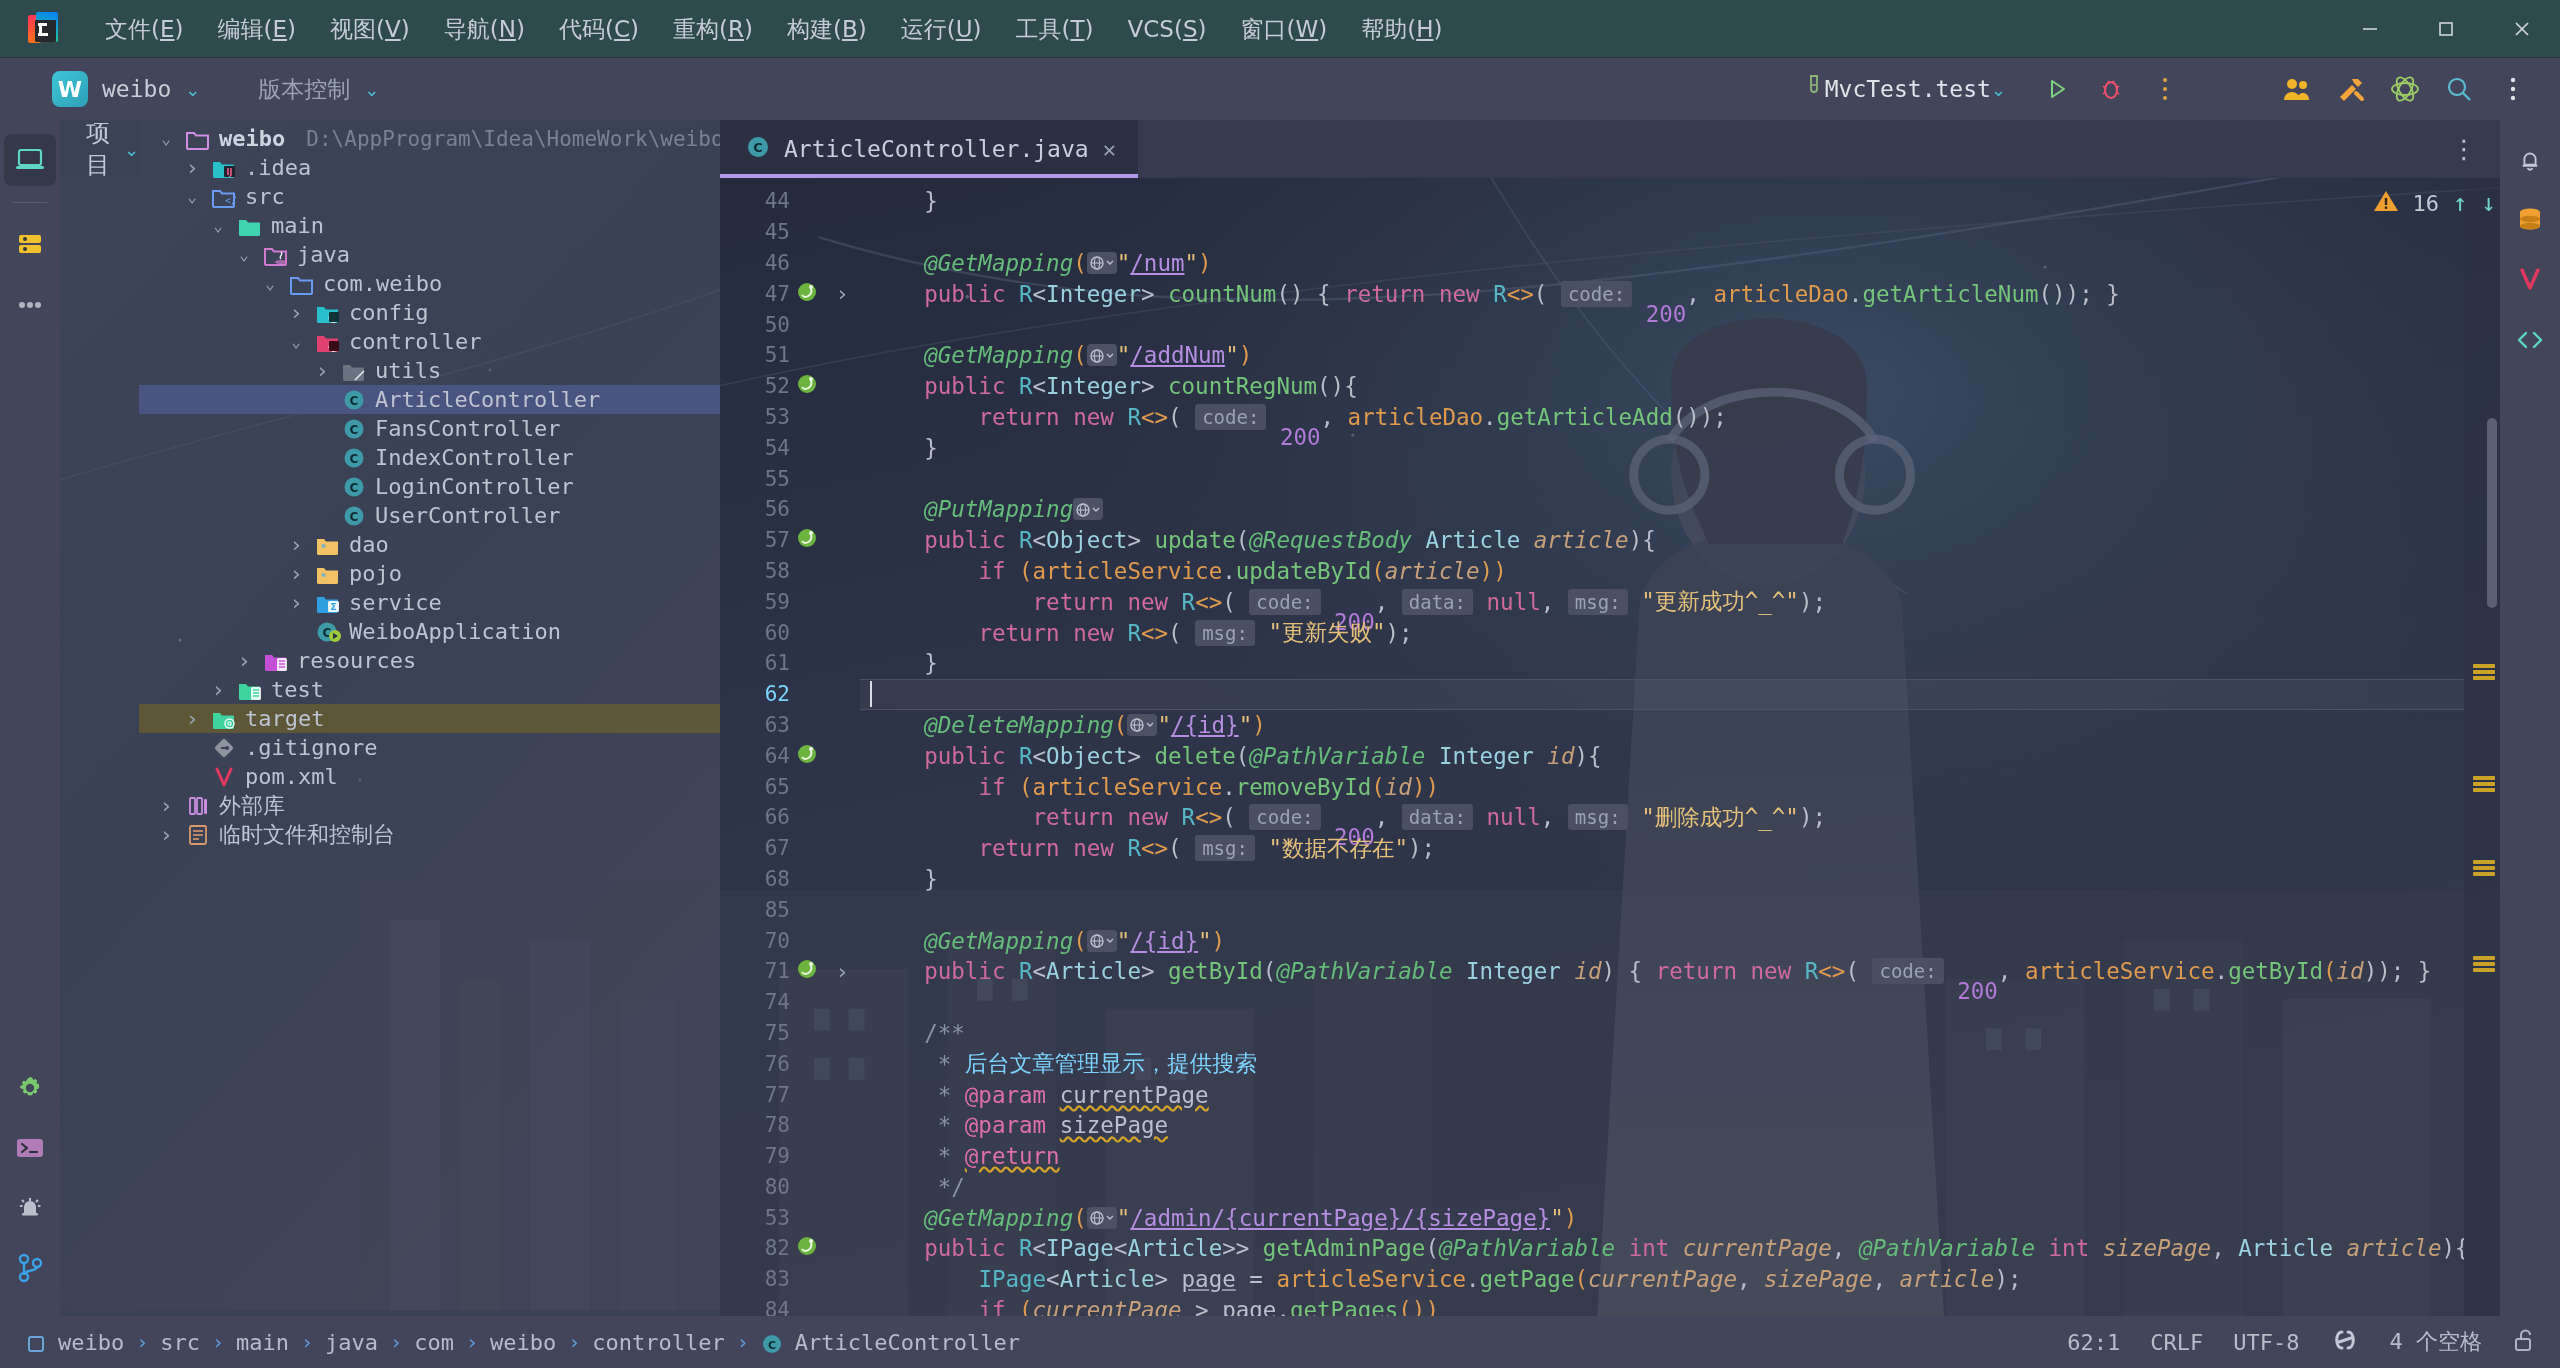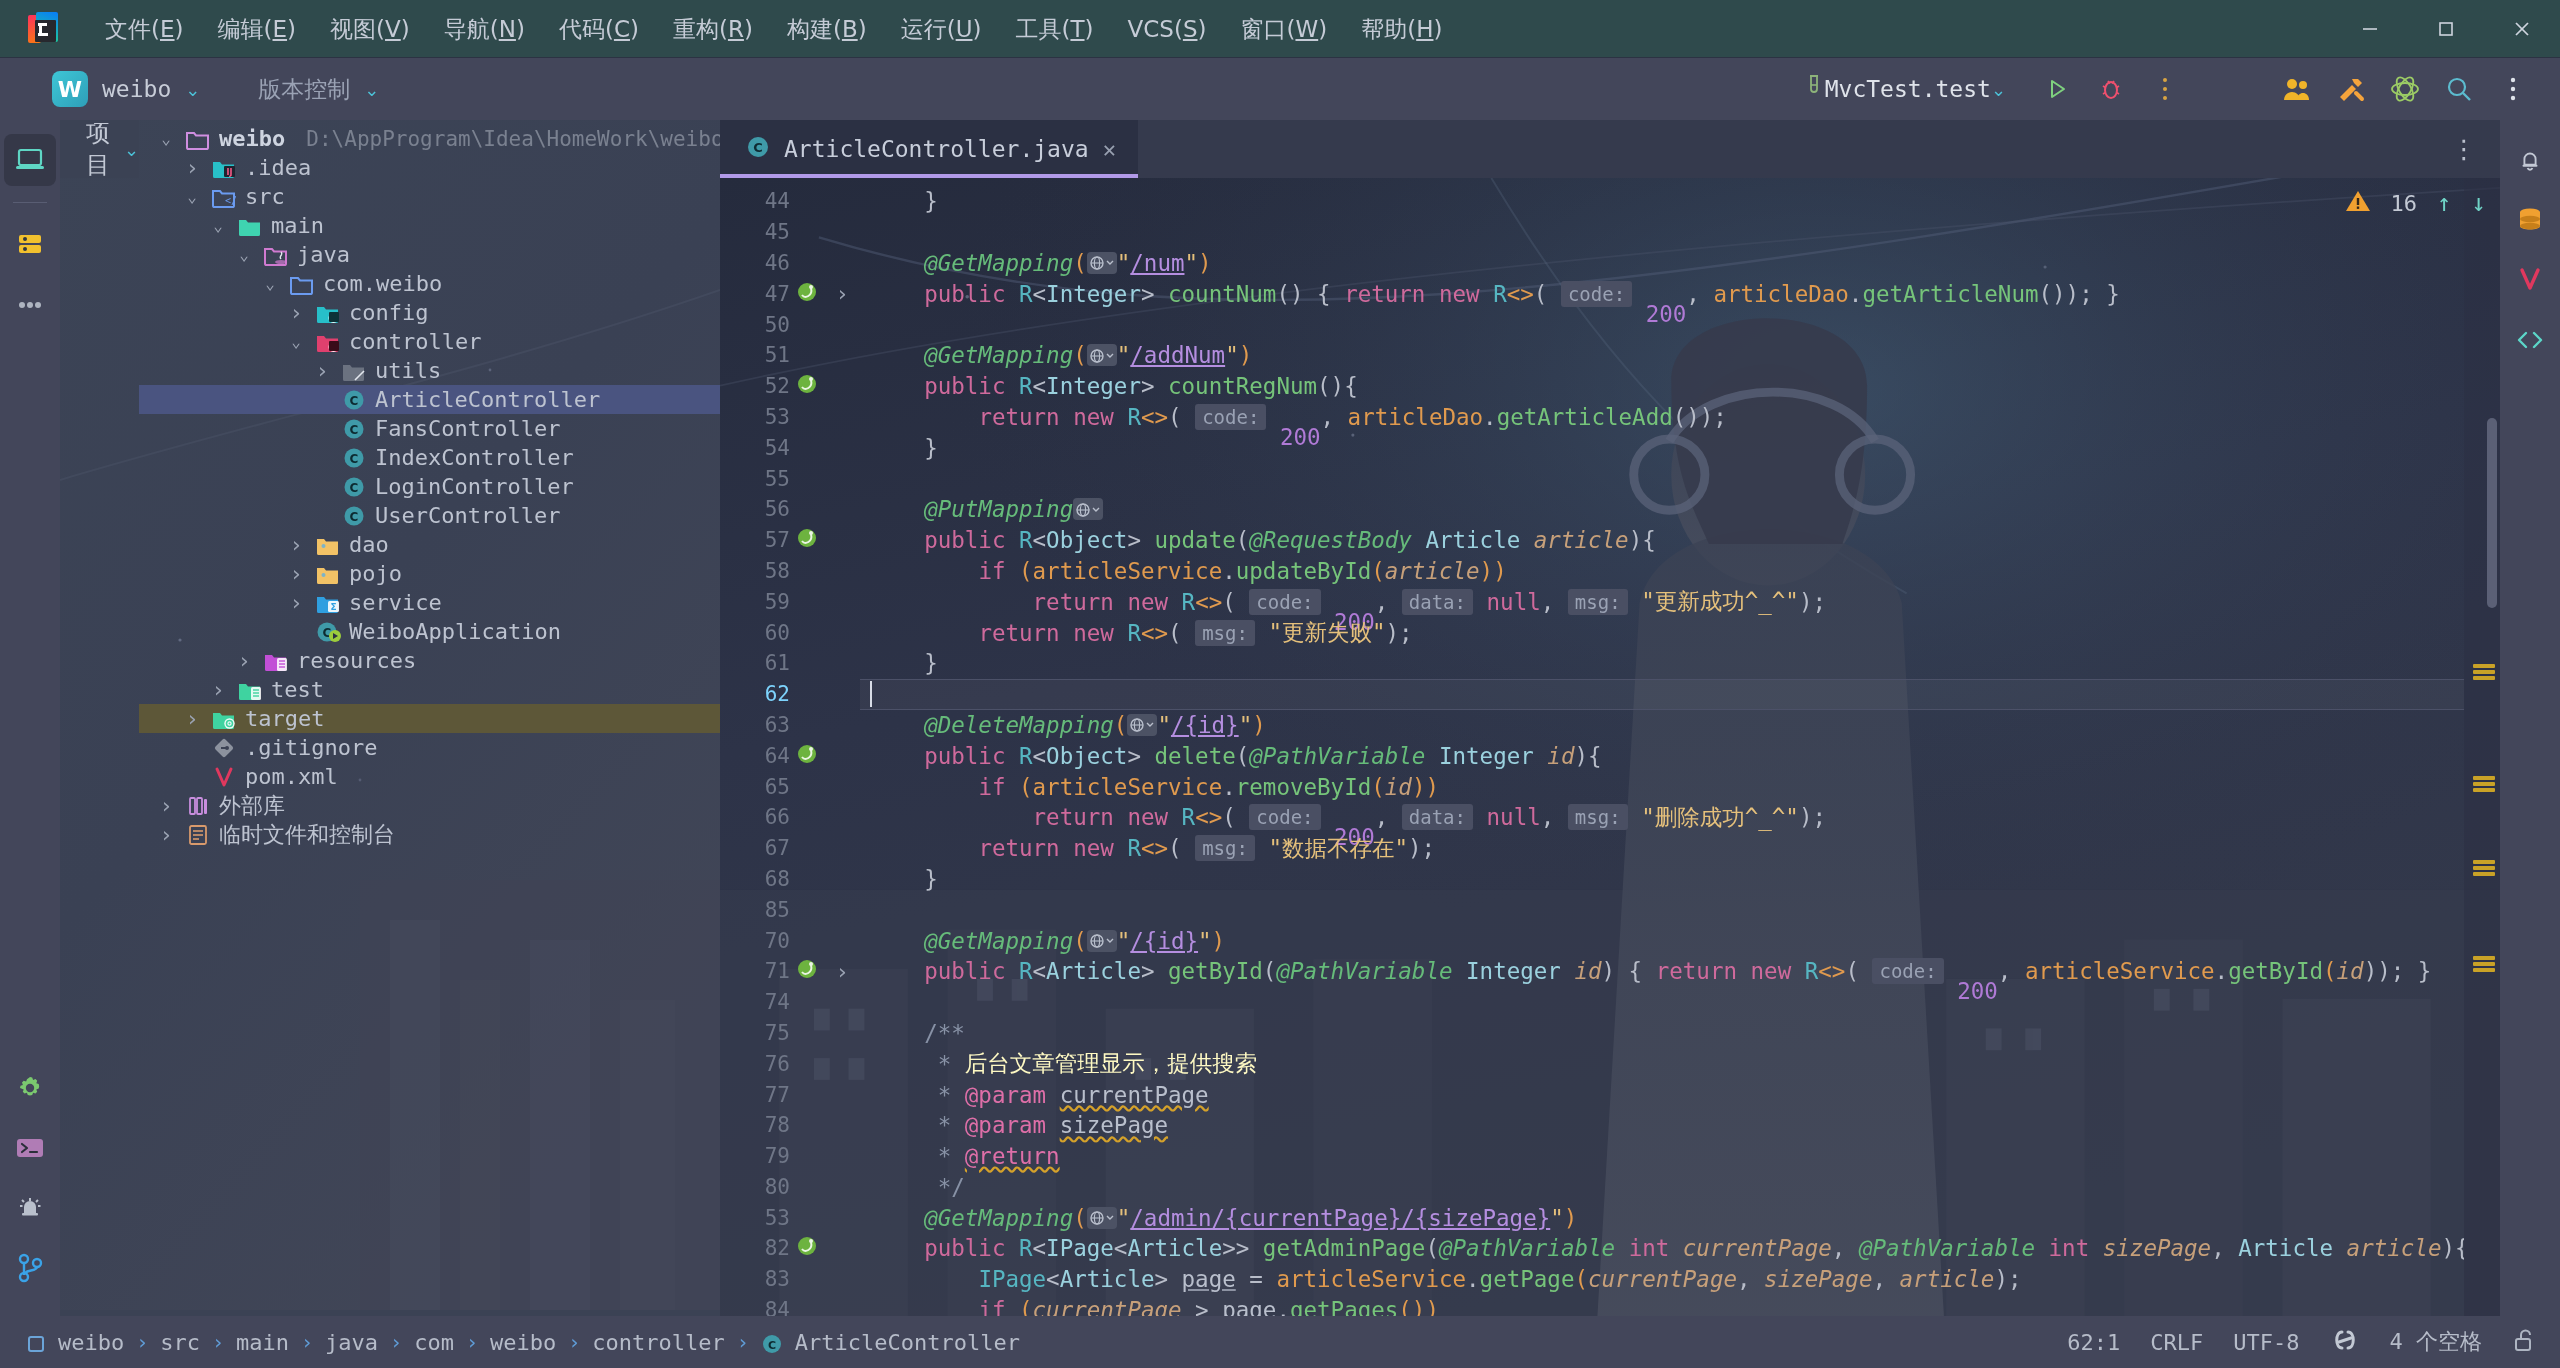--- a/index.html
+++ b/index.html
@@ -134,36 +134,36 @@
     padding-left:10px;
   }
   .cline.cur{ background:rgba(255,255,255,0.045); box-shadow: inset 0 1px 0 #4c5168, inset 0 -1px 0 #4c5168;}
   
   .kw{color:#cf6a9c;}
   .typ{color:#56b6c2;} .cls{color:#9bd1de;}
   .mth{color:#76c47a;}
   .ann{color:#66bb7a;font-style:italic;}
   .str{color:#e5c07b;} .num{color:#b07ad6;margin-top:40px;}
   .fld{color:#e09a4e;} .par{color:#c7a07a;font-style:italic;}
-  .cmt{color:#fef9c3;} .doc{color:#8892a6;}
+  .cmt{color:#7dd3fc;} .doc{color:#8892a6;}
   .dtag{color:#de6fa8;}
   .punc{color:#b8bdc9;}
   .lnk{color:#b58ee0;text-decoration:underline;}
   .hint{background:#4a4f63;color:#9aa2b4;font-size:19px;padding:2px 7px;border-radius:3px;font-family:"DejaVu Sans Mono",monospace;}
   .wav{ text-decoration: underline; text-decoration-style: wavy; text-decoration-color:#d4a12a; }
   .uline{ text-decoration:underline; text-decoration-color:#8d93a3;}
   .caret{ display:inline-block;width:2px;height:26px;background:#d8dce6;vertical-align:middle;}
   .wmark{ display:inline-block;width:30px;height:22px;background:#4c5264;border-radius:4px;vertical-align:middle;
           position:relative;color:#c2c8d4;font-size:15px;text-align:center;line-height:22px;}
 
   
   .analyzer{ width:36px; flex:0 0 36px; background:rgba(43,48,67,0.55); position:relative; z-index:3;}
   .an-mark{ position:absolute; right:5px; width:22px; height:4px; border-radius:1px;}
   .an-scroll{position:absolute;right:3px;width:10px;border-radius:5px;background:#5b6076;}
-  .status-strip{ position:absolute; top:0; right:14px; height:50px; display:flex; align-items:center; gap:20px;
+  .status-strip{ position:absolute; top:0; right:4px; height:50px; display:flex; align-items:center; gap:14px;
                  z-index:5; font-family:"DejaVu Sans Mono",monospace;}
 
   
   .statusbar{
     height:52px; flex:0 0 52px; background:#43465a; display:flex; align-items:center;
     padding:0 24px 0 26px; gap:0; font-size:22px; color:#b6bcc9;
     font-family:"DejaVu Sans Mono", monospace; position:relative;
   }
   .crumbs{ display:flex; align-items:center; gap:12px;}
   .crumb{ cursor:pointer; color:#b6bcc9;}

